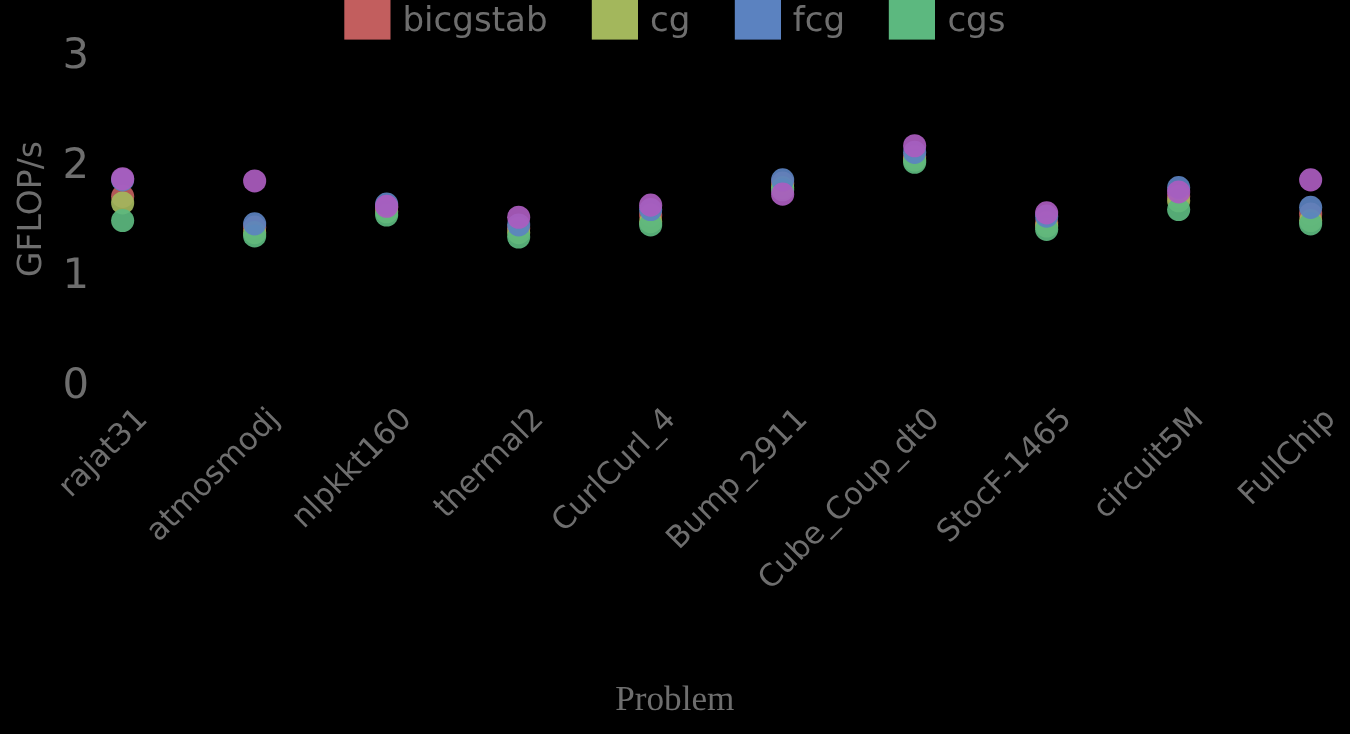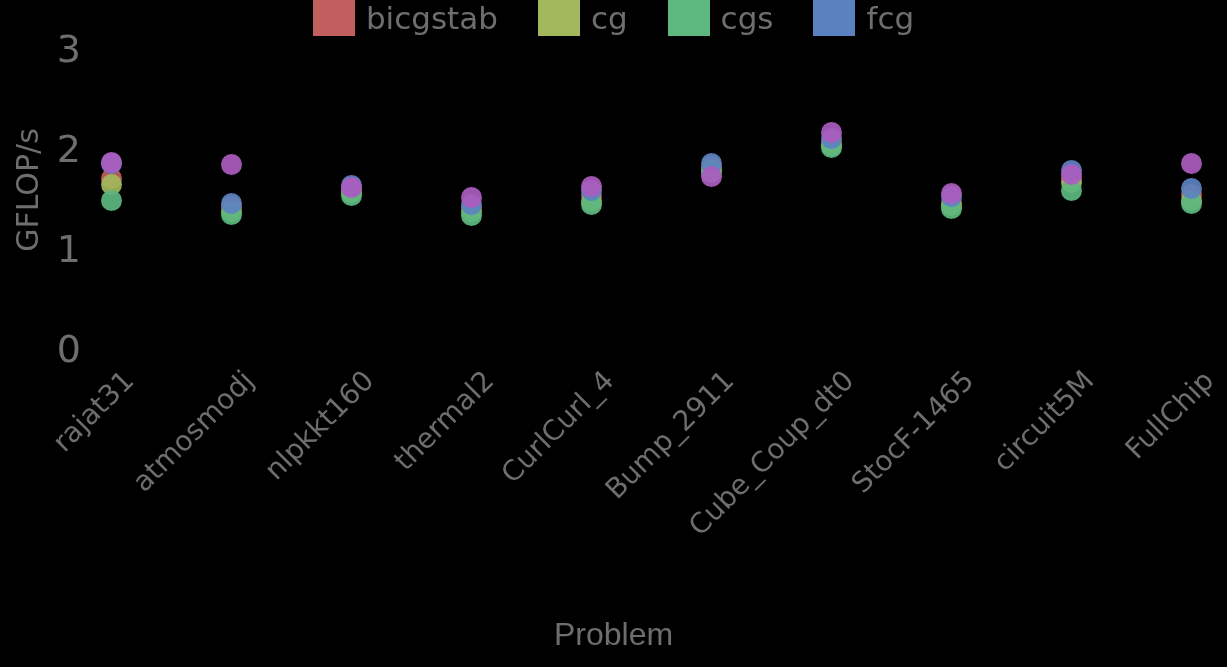--- a/index.html
+++ b/index.html
@@ -87,21 +87,21 @@
   }
   #xlabel {
     position: absolute;
     left: 0;
     top: 618px;
     width: 1227px;
     text-align: center;
     color: #6e6e6e;
     font-size: 32px;
     line-height: 32px;
-    font-family: Liberation Sans, sans-serif;
+    font-family: Liberation Serif, serif;
   }
   .xtick-label {
     position: absolute;
     color: #6e6e6e;
     font-size: 28px;
     line-height: 28px;
     font-family: "DejaVu Sans", sans-serif;
     white-space: nowrap;
     transform: rotate(-45deg);
     transform-origin: right top;
@@ -123,26 +123,26 @@
   <div id="legend">
       <div class="legend-entry">
         <span class="legend-swatch" style="background: rgb(194, 94, 94);"></span>
         <span class="legend-label">bicgstab</span>
       </div>
       <div class="legend-entry">
         <span class="legend-swatch" style="background: rgb(163, 183, 92);"></span>
         <span class="legend-label">cg</span>
       </div>
       <div class="legend-entry">
+        <span class="legend-swatch" style="background: rgb(91, 130, 192);"></span>
+        <span class="legend-label">fcg</span>
+      </div>
+      <div class="legend-entry">
         <span class="legend-swatch" style="background: rgb(92, 184, 127);"></span>
         <span class="legend-label">cgs</span>
-      </div>
-      <div class="legend-entry">
-        <span class="legend-swatch" style="background: rgb(91, 130, 192);"></span>
-        <span class="legend-label">fcg</span>
       </div>
     </div>
 
   <div id="plot">
     <div id="ylabel">GFLOP/s</div>
     <div id="xlabel">Problem</div>
   <div class="ytick-label" style="left: 41px; top: 330px;">0</div>
       <div class="ytick-label" style="left: 41px; top: 230px;">1</div>
       <div class="ytick-label" style="left: 41px; top: 130px;">2</div>
       <div class="ytick-label" style="left: 41px; top: 30px;">3</div>

